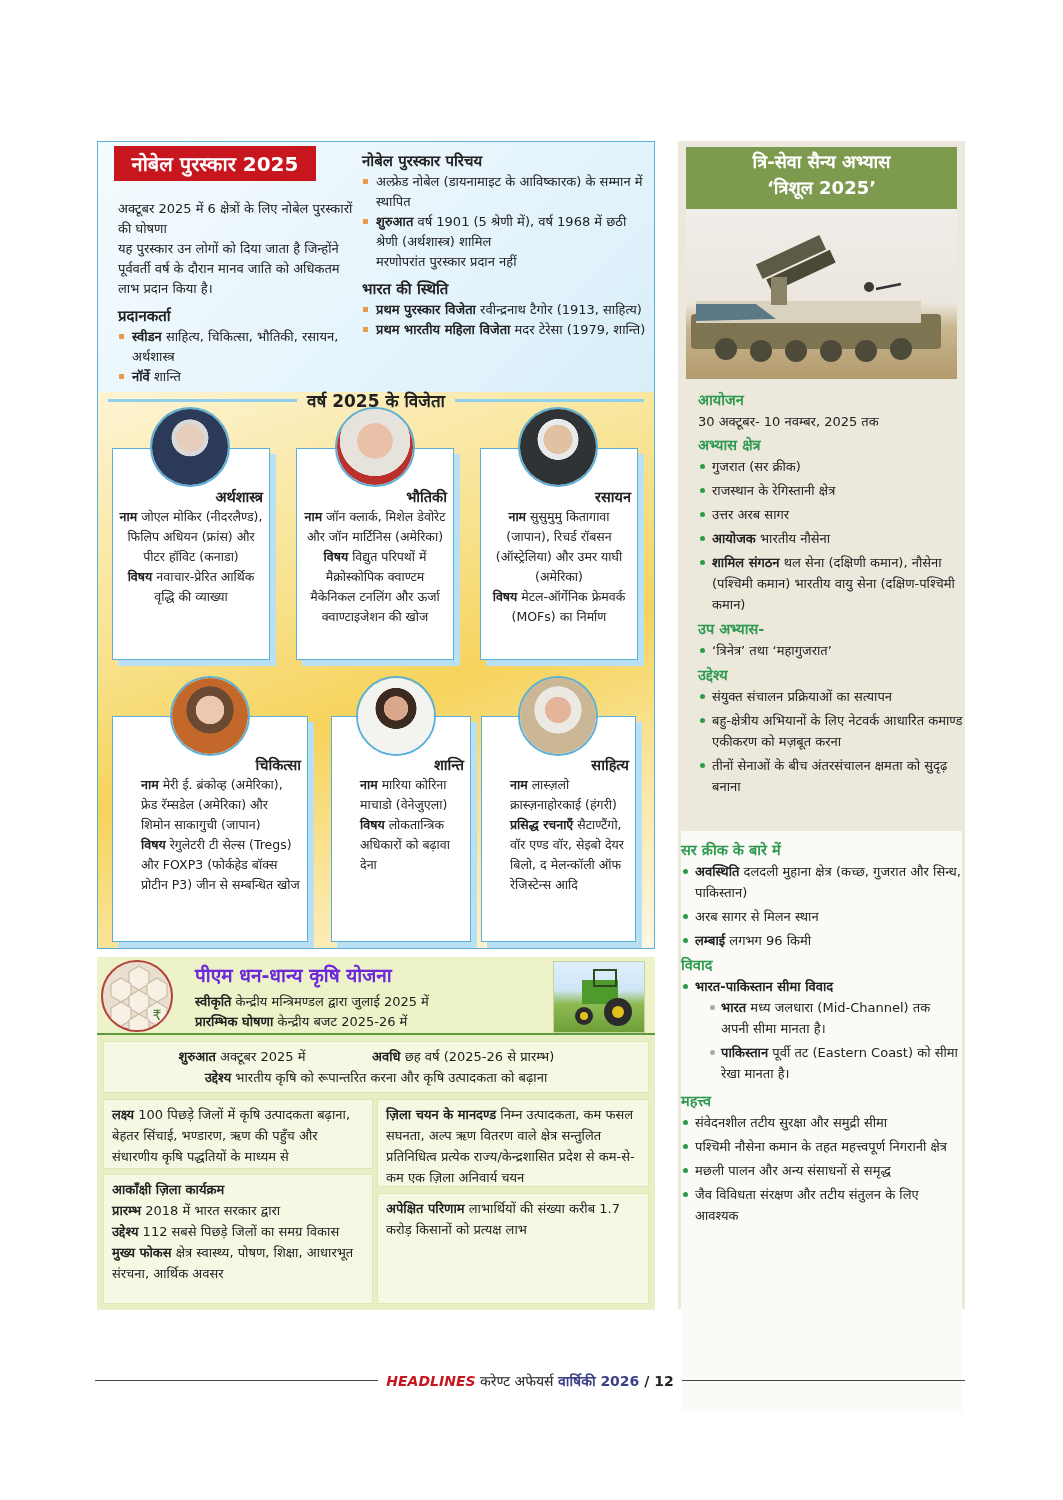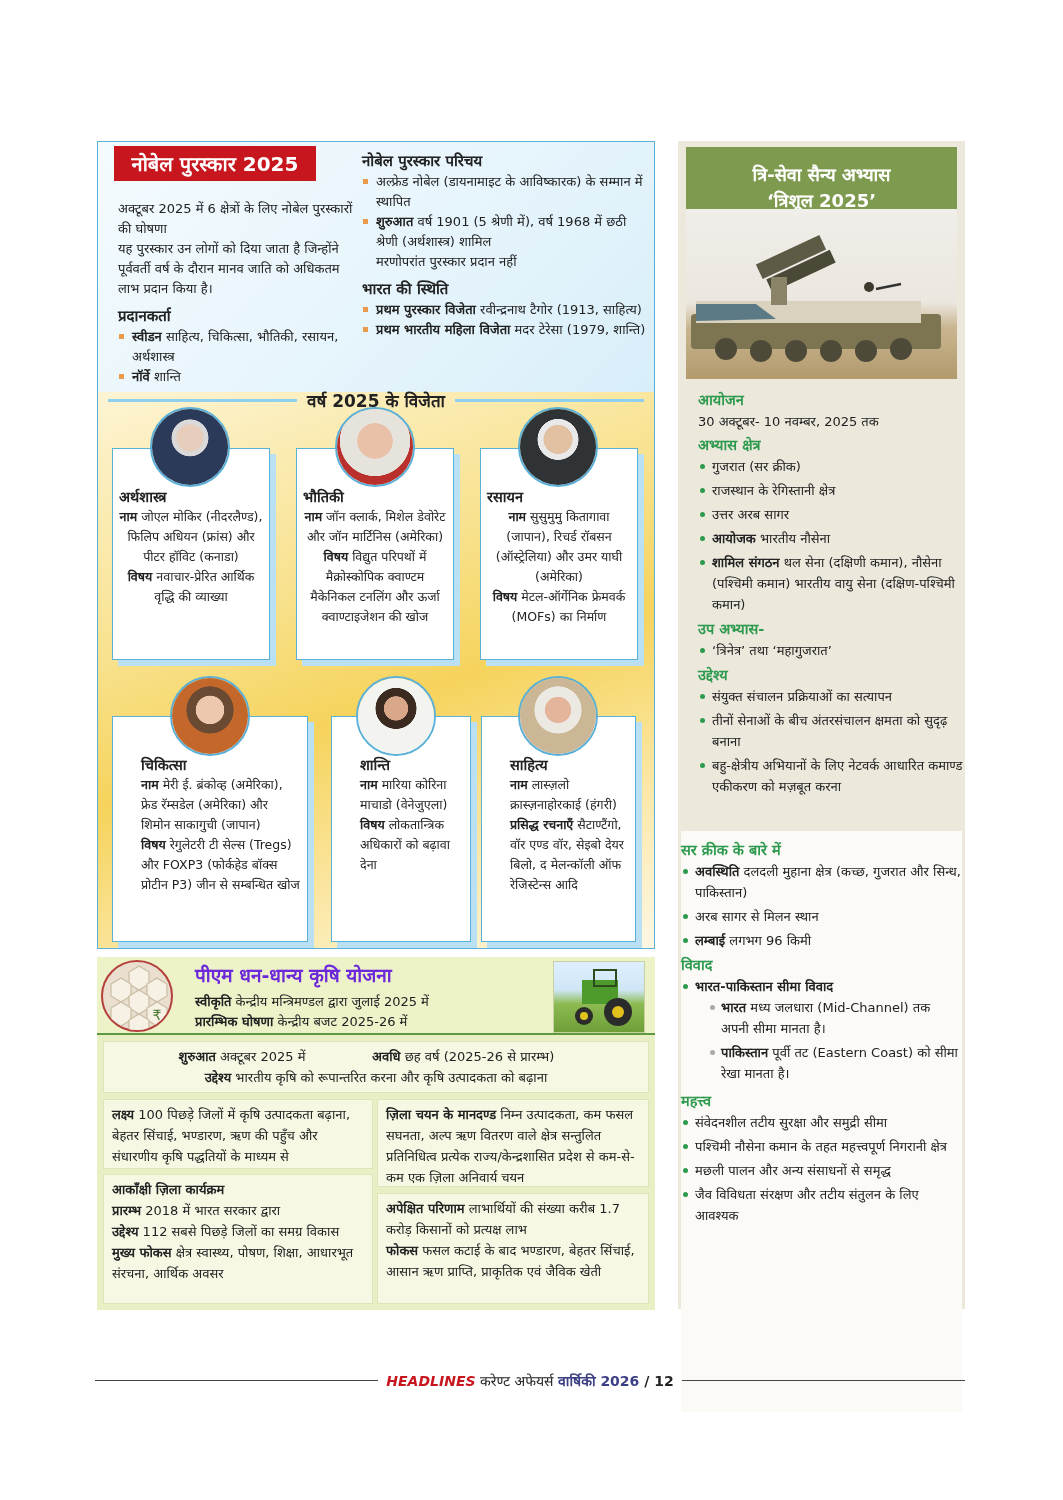--- a/index.html
+++ b/index.html
@@ -17,36 +17,36 @@
   ul.sq li { position: relative; padding-left: 14px; font-size: 13px; line-height: 20px; }
   ul.sq li::before { content: ""; position: absolute; left: 1px; top: 7px; width: 5px; height: 5px; background: #e99a4a; }
   .intro2 { position: absolute; left: 264px; top: 8px; width: 285px; font-size: 13px; line-height: 20px; }
 
   .winners-title { position: absolute; left: 0; right: 0; top: 246px; height: 24px; display: flex; align-items: center; justify-content: center; }
   .winners-title .line { flex: 1; height: 3px; background: #8fd0ee; margin: 0 10px; }
   .winners-title span.t { font-size: 17px; font-weight: bold; color: #222; }
 
   .card { position: absolute; background: #fff; border: 1.5px solid #5bb0d8; text-align: center; font-size: 12.5px; line-height: 20px; padding: 38px 6px 6px 6px; box-shadow: 6px 6px 0 #b9e0f3; }
   .card.left { text-align: left; padding-left: 28px; }
-  .card .cat { font-size: 14.5px; font-weight: bold; text-align: left; }
+  .card .cat { font-size: 14.5px; font-weight: bold; text-align: right; }
   .avatar { position: absolute; width: 80px; height: 80px; border-radius: 50%; border: 2px solid #5bb0d8; overflow: hidden; }
   .av-inner { width: 100%; height: 100%; }
 
   
   #pm { position: absolute; left: 97px; top: 957px; width: 558px; height: 353px; background: #e9efc4; }
   .pm-head { position: absolute; left: 0; top: 0; right: 0; height: 78px; background: #edf2c9; border-bottom: 2px solid #5d9a3f; }
   .pm-logo { position: absolute; left: 4px; top: 3px; width: 72px; height: 72px; border-radius: 50%; border: 2.5px solid #b4413c; background: #eadfcf; overflow: hidden; }
   .pm-title { position: absolute; left: 98px; top: 5px; font-size: 19px; font-weight: bold; color: #6d28d9; }
   .pm-line { position: absolute; left: 98px; font-size: 13px; }
   .pm-tractor { position: absolute; right: 10px; top: 4px; width: 92px; height: 72px; background: linear-gradient(180deg, #dfefff 0%, #cfe6f6 40%, #8dbb52 60%, #6f9d38 100%); border: 1px solid #c6d39e; }
   .pm-box { position: absolute; background: #f6f8e4; border: 1px solid #dfe5b8; font-size: 13px; line-height: 21px; padding: 4px 8px; }
 
   
   #right { position: absolute; left: 678px; top: 141px; width: 287px; height: 1168px; background: #ece8dc; }
-  .r-title { position: absolute; left: 8px; top: 6px; width: 271px; height: 62px; background: #7e9a4f; color: #fff; font-weight: bold; font-size: 18px; text-align: center; line-height: 26px; padding-top: 15px; }
+  .r-title { position: absolute; left: 8px; top: 6px; width: 271px; height: 62px; background: #7e9a4f; color: #fff; font-weight: bold; font-size: 18px; text-align: center; line-height: 26px; padding-top: 2px; }
   .r-photo { position: absolute; left: 8px; top: 68px; width: 271px; height: 170px; background: linear-gradient(180deg, #f0eee9 0%, #ebe7df 55%, #c9b58f 70%, #b29a6d 100%); overflow: hidden; }
   .r-body { position: absolute; left: 20px; top: 246px; width: 271px; }
   .g-head { color: #2e9a4e; font-weight: bold; font-size: 14.5px; line-height: 22px; margin-top: 2px; }
   ul.dot { list-style: none; }
   ul.dot li { position: relative; padding-left: 14px; font-size: 13px; line-height: 21px; margin-bottom: 3px; }
   ul.dot li::before { content: ""; position: absolute; left: 2px; top: 8px; width: 5px; height: 5px; border-radius: 50%; background: #2e9a4e; }
   ul.sub { list-style: none; margin-left: 14px; }
   ul.sub li { position: relative; padding-left: 12px; font-size: 13px; line-height: 21px; }
   ul.sub li::before { content: ""; position: absolute; left: 1px; top: 8px; width: 5px; height: 5px; background: #aaa; }
   .r-white { position: absolute; left: 3px; top: 690px; width: 281px; height: 581px; background: #fbfaf7; padding: 6px 0; }
@@ -196,21 +196,20 @@
     <div><span class="b">प्रारम्भ</span><span> 2018 में भारत सरकार द्वारा</span></div>
     <div><span class="b">उद्देश्य</span><span> 112 सबसे पिछड़े जिलों का समग्र विकास</span></div>
     <div><span class="b">मुख्य फोकस</span><span> क्षेत्र स्वास्थ्य, पोषण, शिक्षा, आधारभूत संरचना, आर्थिक अवसर</span></div>
   </div>
 
   <div class="pm-box" style="left:280px; top:142px; width:272px; height:88px;">
     <span class="b">ज़िला चयन के मानदण्ड</span><span> निम्न उत्पादकता, कम फसल सघनता, अल्प ऋण वितरण वाले क्षेत्र सन्तुलित प्रतिनिधित्व प्रत्येक राज्य/केन्द्रशासित प्रदेश से कम-से-कम एक ज़िला अनिवार्य चयन</span>
   </div>
   <div class="pm-box" style="left:280px; top:236px; width:272px; height:111px;">
     <div><span class="b">अपेक्षित परिणाम</span><span>  लाभार्थियों की संख्या करीब 1.7 करोड़ किसानों को प्रत्यक्ष लाभ</span></div>
-    <div><span class="b">फोकस</span><span> फसल कटाई के बाद भण्डारण, बेहतर सिंचाई, आसान ऋण प्राप्ति, प्राकृतिक एवं जैविक खेती</span></div>
   </div>
 </section>
 
 <aside id="right">
   <div class="r-title">
     <div>त्रि-सेवा सैन्य अभ्यास</div>
     <div>‘त्रिशूल 2025’</div>
   </div>
   <div class="r-photo">
     <svg width="271" height="170" viewBox="0 0 271 170">
@@ -243,22 +242,22 @@
       <li><span class="b">आयोजक</span><span> भारतीय नौसेना</span></li>
       <li><span class="b">शामिल संगठन</span><span> थल सेना (दक्षिणी कमान), नौसेना (पश्चिमी कमान) भारतीय वायु सेना (दक्षिण-पश्चिमी कमान)</span></li>
     </ul>
     <div class="g-head">उप अभ्यास-</div>
     <ul class="dot">
       <li>‘त्रिनेत्र’ तथा ‘महागुजरात’</li>
     </ul>
     <div class="g-head">उद्देश्य</div>
     <ul class="dot">
       <li>संयुक्त संचालन प्रक्रियाओं का सत्यापन</li>
+      <li>बहु-क्षेत्रीय अभियानों के लिए नेटवर्क आधारित कमाण्ड एकीकरण को मज़बूत करना</li>
       <li>तीनों सेनाओं के बीच अंतरसंचालन क्षमता को सुदृढ़ बनाना</li>
-      <li>बहु-क्षेत्रीय अभियानों के लिए नेटवर्क आधारित कमाण्ड एकीकरण को मज़बूत करना</li>
     </ul>
   </div>
 
   <div class="r-white">
     <div class="g-head">सर क्रीक के बारे में</div>
     <ul class="dot">
       <li><span class="b">अवस्थिति</span><span> दलदली मुहाना क्षेत्र (कच्छ, गुजरात और सिन्ध, पाकिस्तान)</span></li>
       <li>अरब सागर से मिलन स्थान</li>
       <li><span class="b">लम्बाई</span><span> लगभग 96 किमी</span></li>
     </ul>

